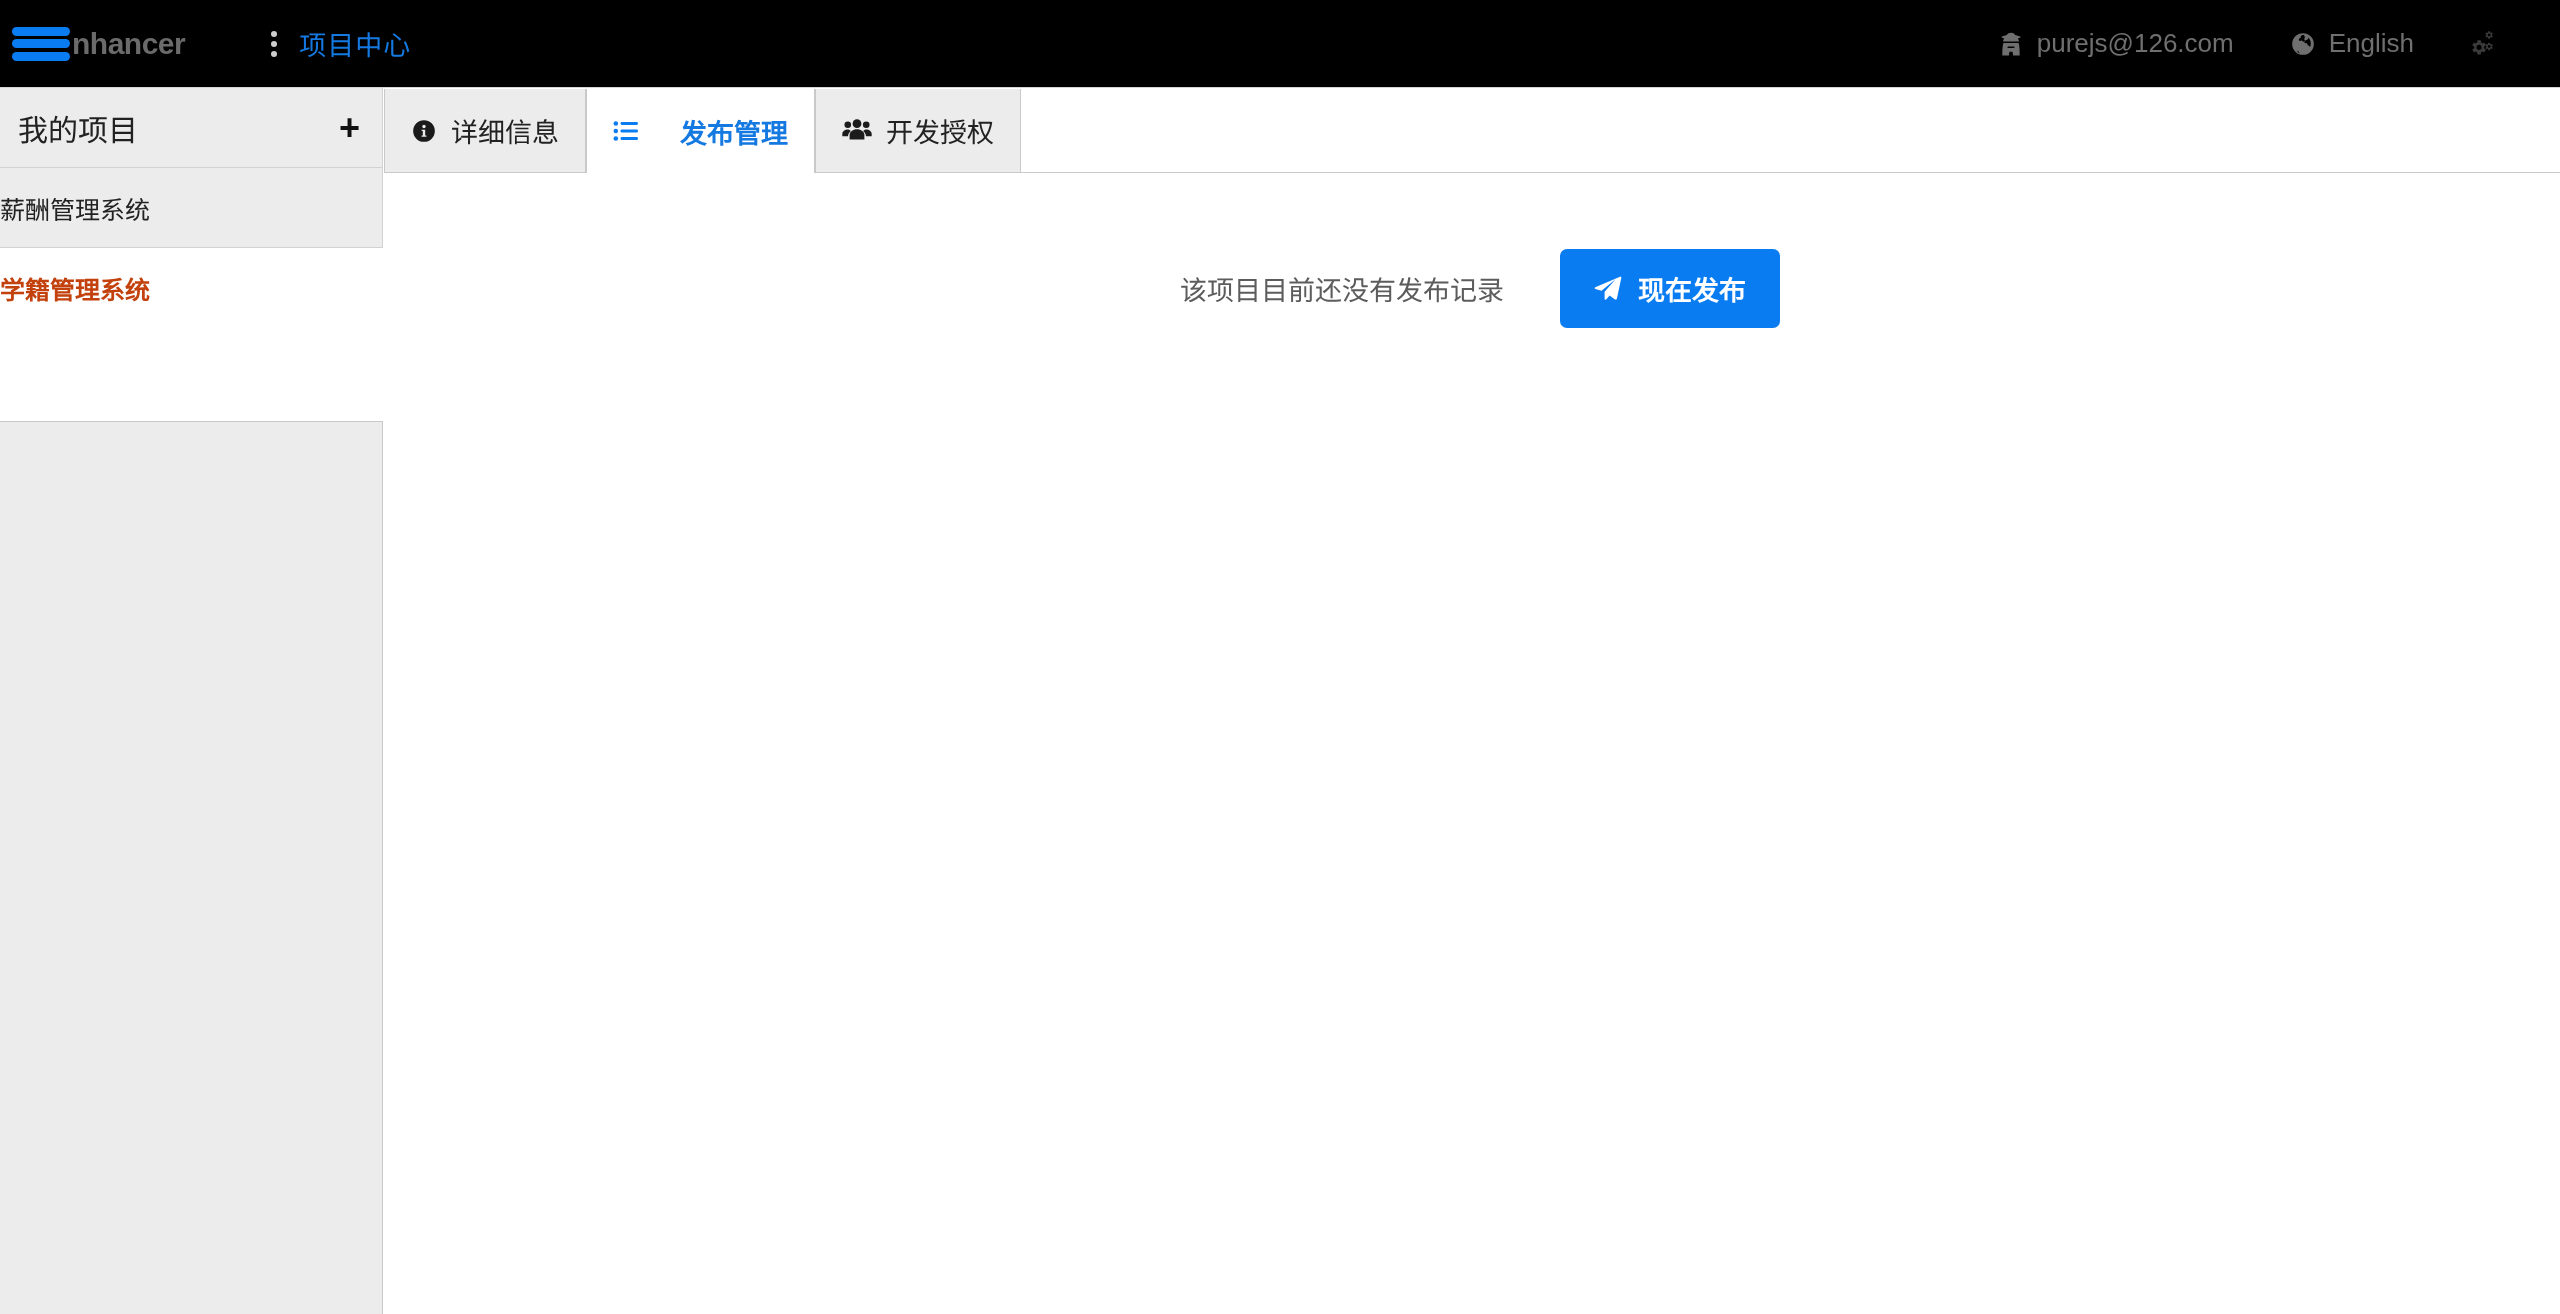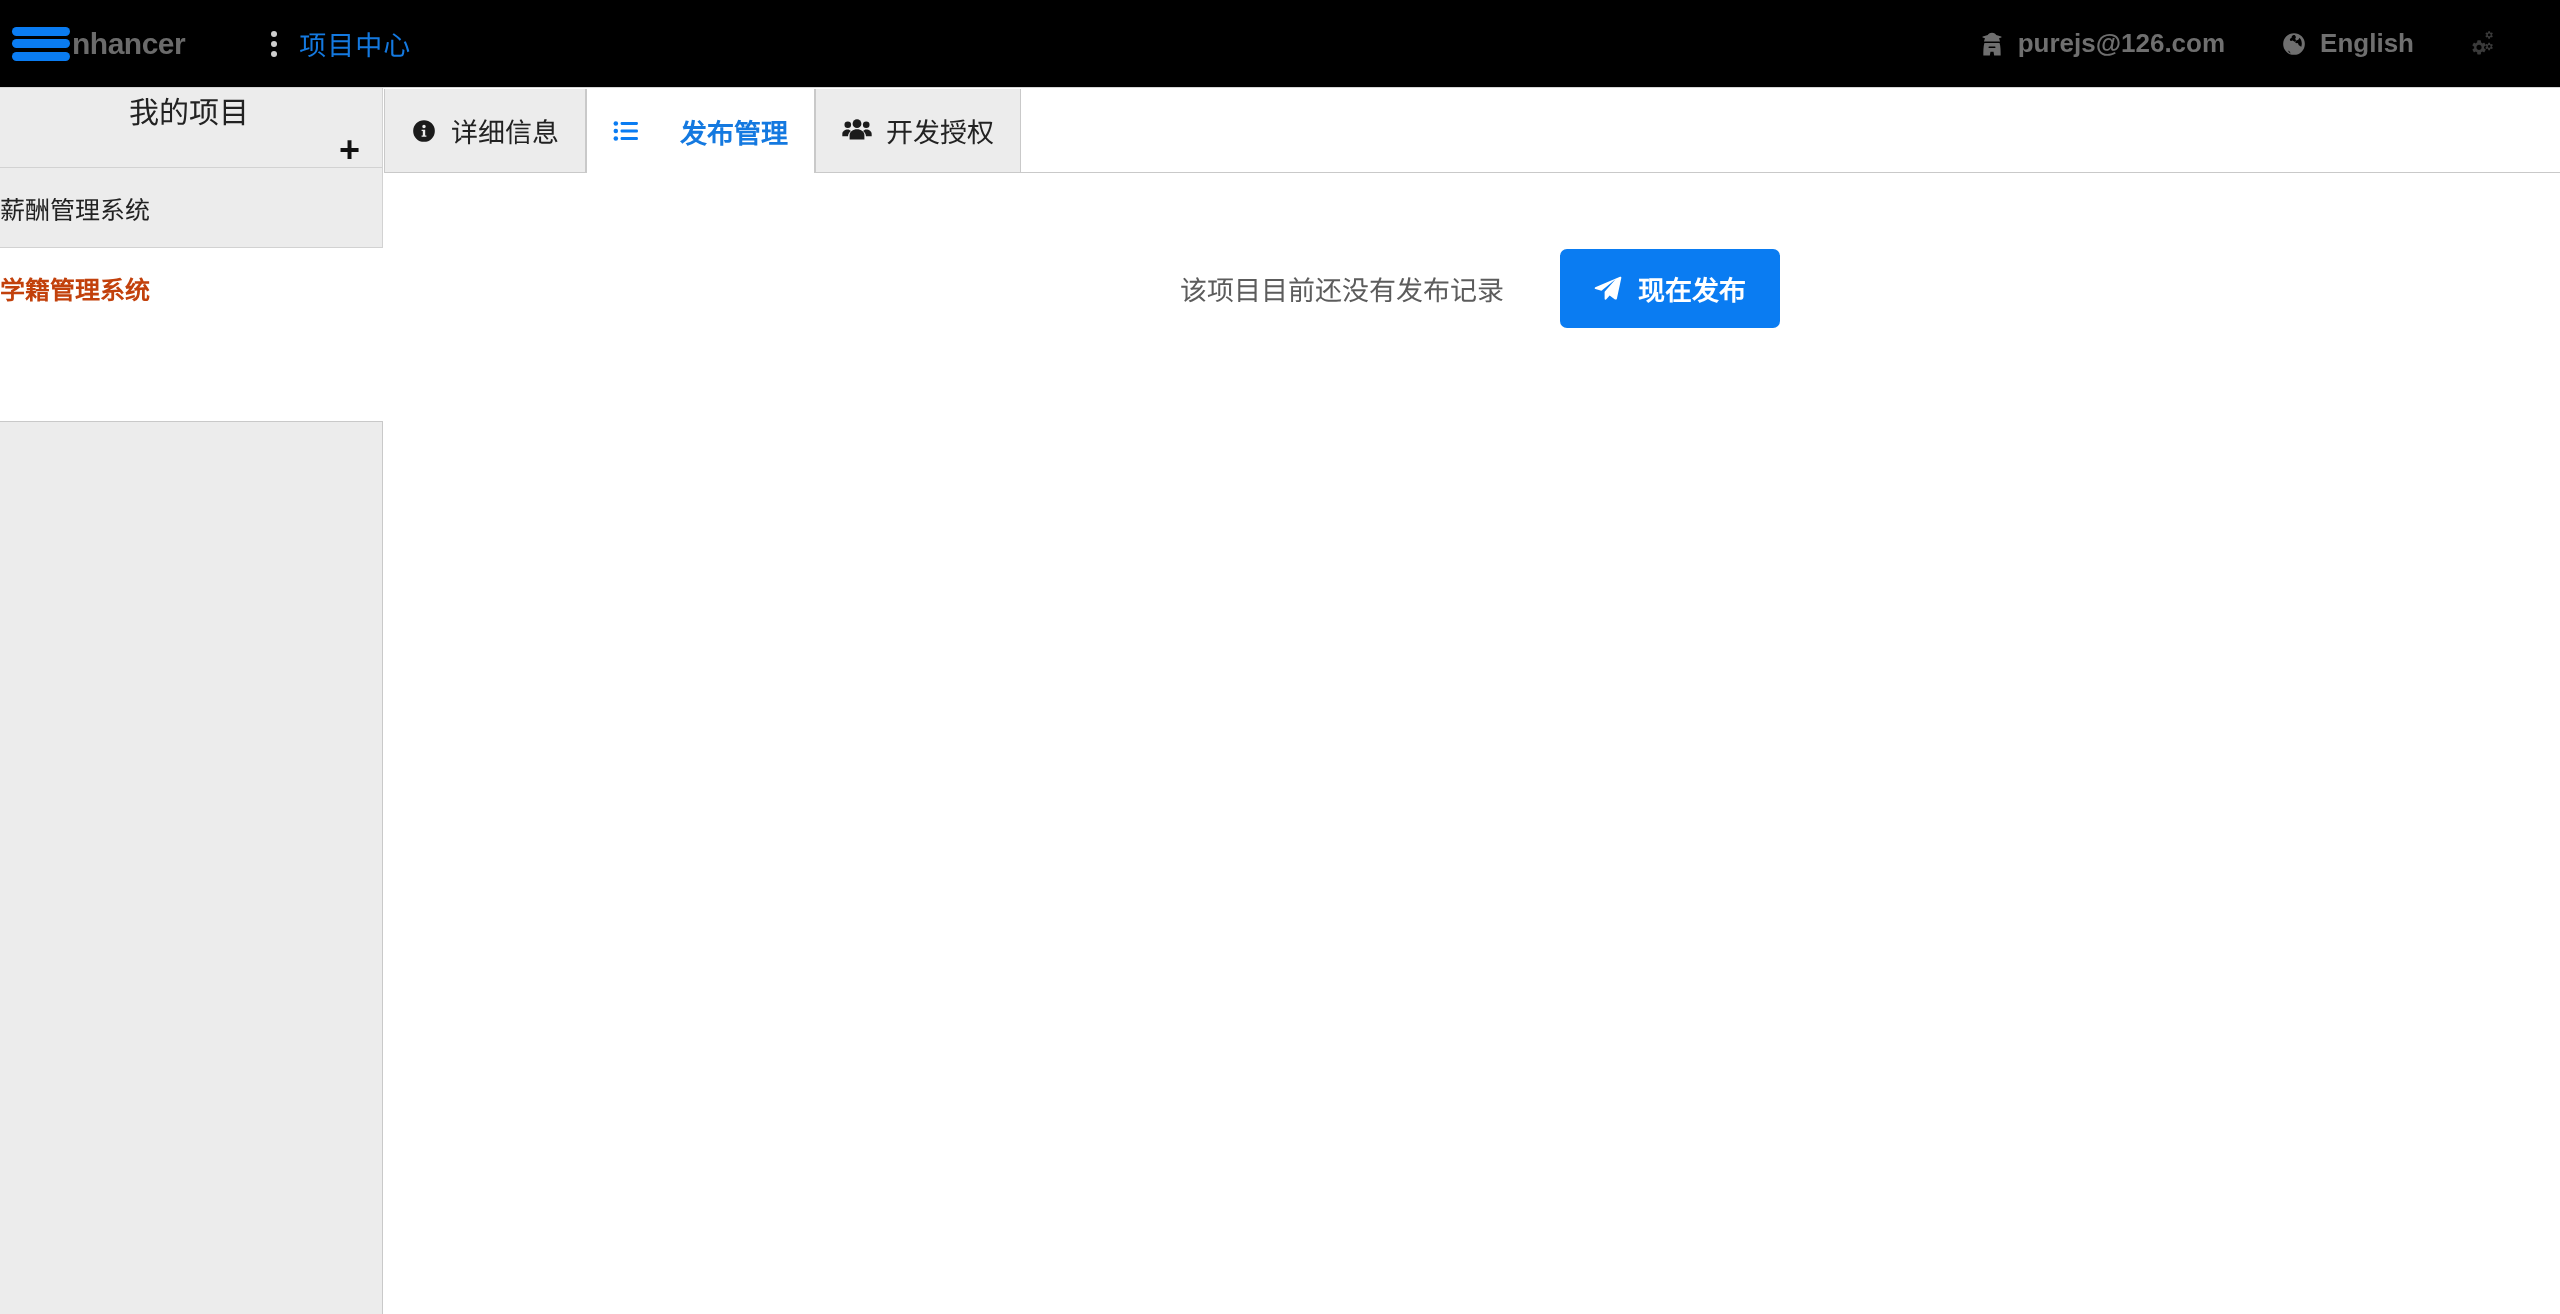--- a/index.html
+++ b/index.html
@@ -91,41 +91,39 @@
   }
   .tb-item {
     display: flex;
     align-items: center;
     gap: 13px;
     color: #6f6f6f;
     font-size: 26px;
     padding: 0 28px;
     cursor: pointer;
     white-space: nowrap;
-    font-weight: bold;
   }
   .tb-item svg { display: block; }
 
   
   .sidebar {
     position: absolute;
     top: 88px; left: 0;
     width: 383px;
     height: 1226px;
     background: #ffffff;
   }
   .side-head {
     height: 80px;
     background: #ececec;
     border-bottom: 1px solid #d2d2d2;
     border-right: 1px solid #d2d2d2;
     display: flex;
     align-items: center;
     padding: 0 22px 0 18px;
-    flex-direction: column;
   }
   .side-head-title {
     font-size: 30px;
     color: #222;
     font-weight: normal;
   }
   .side-add {
     margin-left: auto;
     font-size: 36px;
     line-height: 1;

